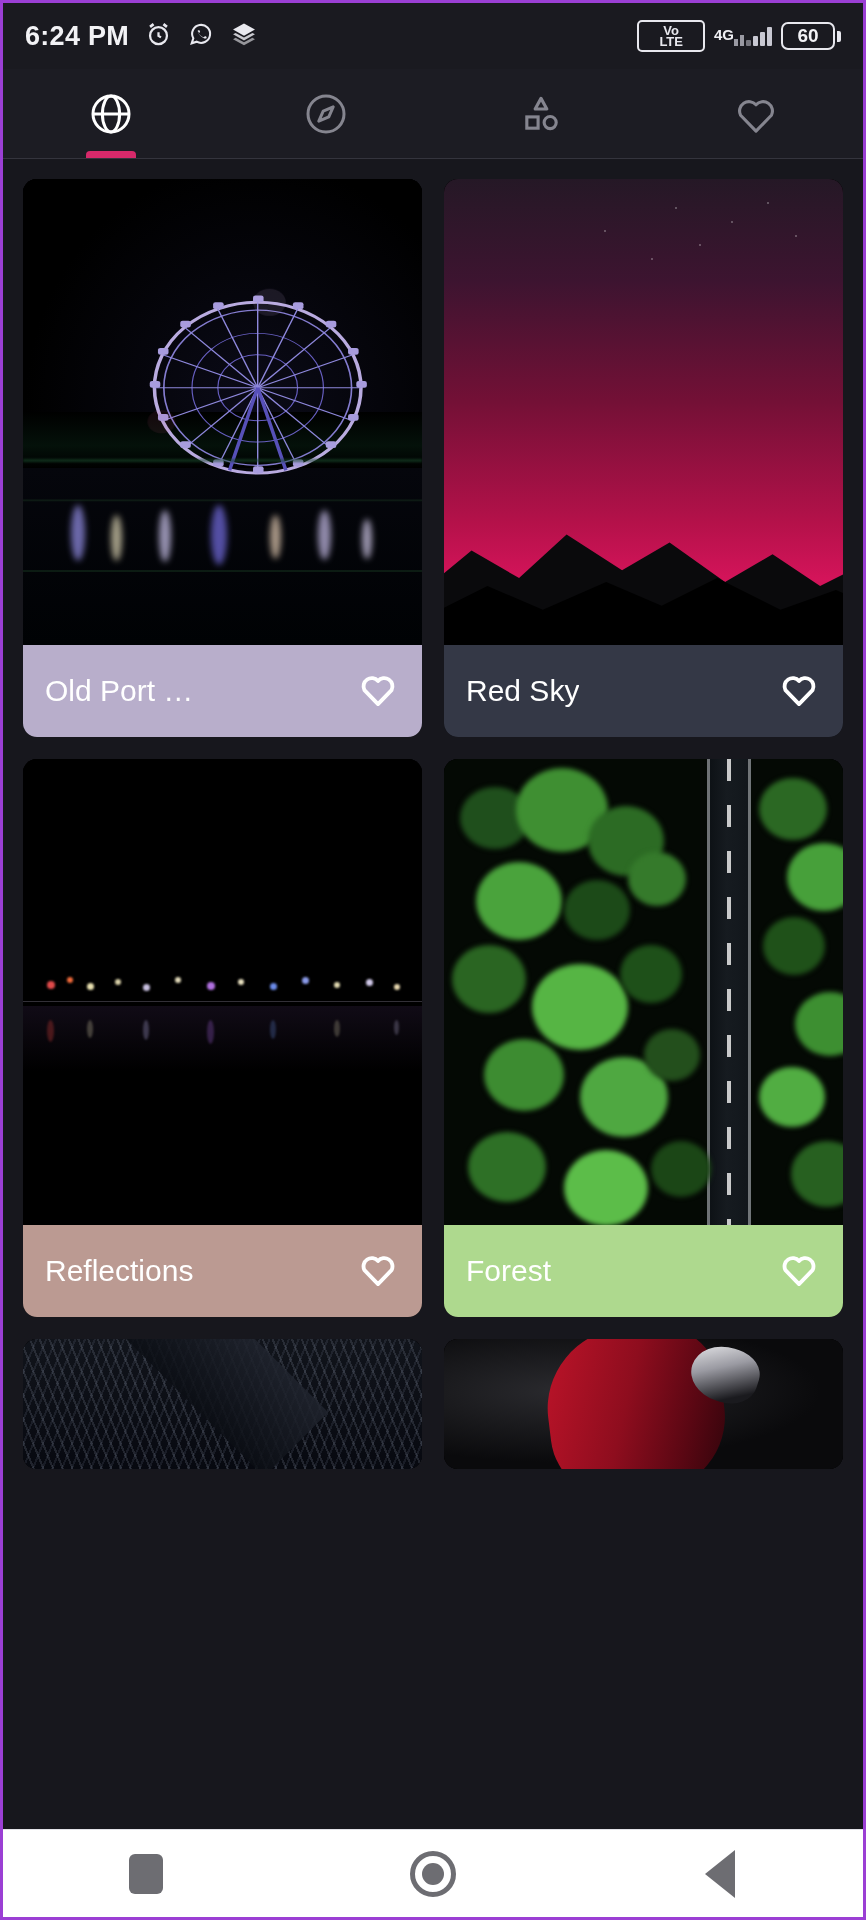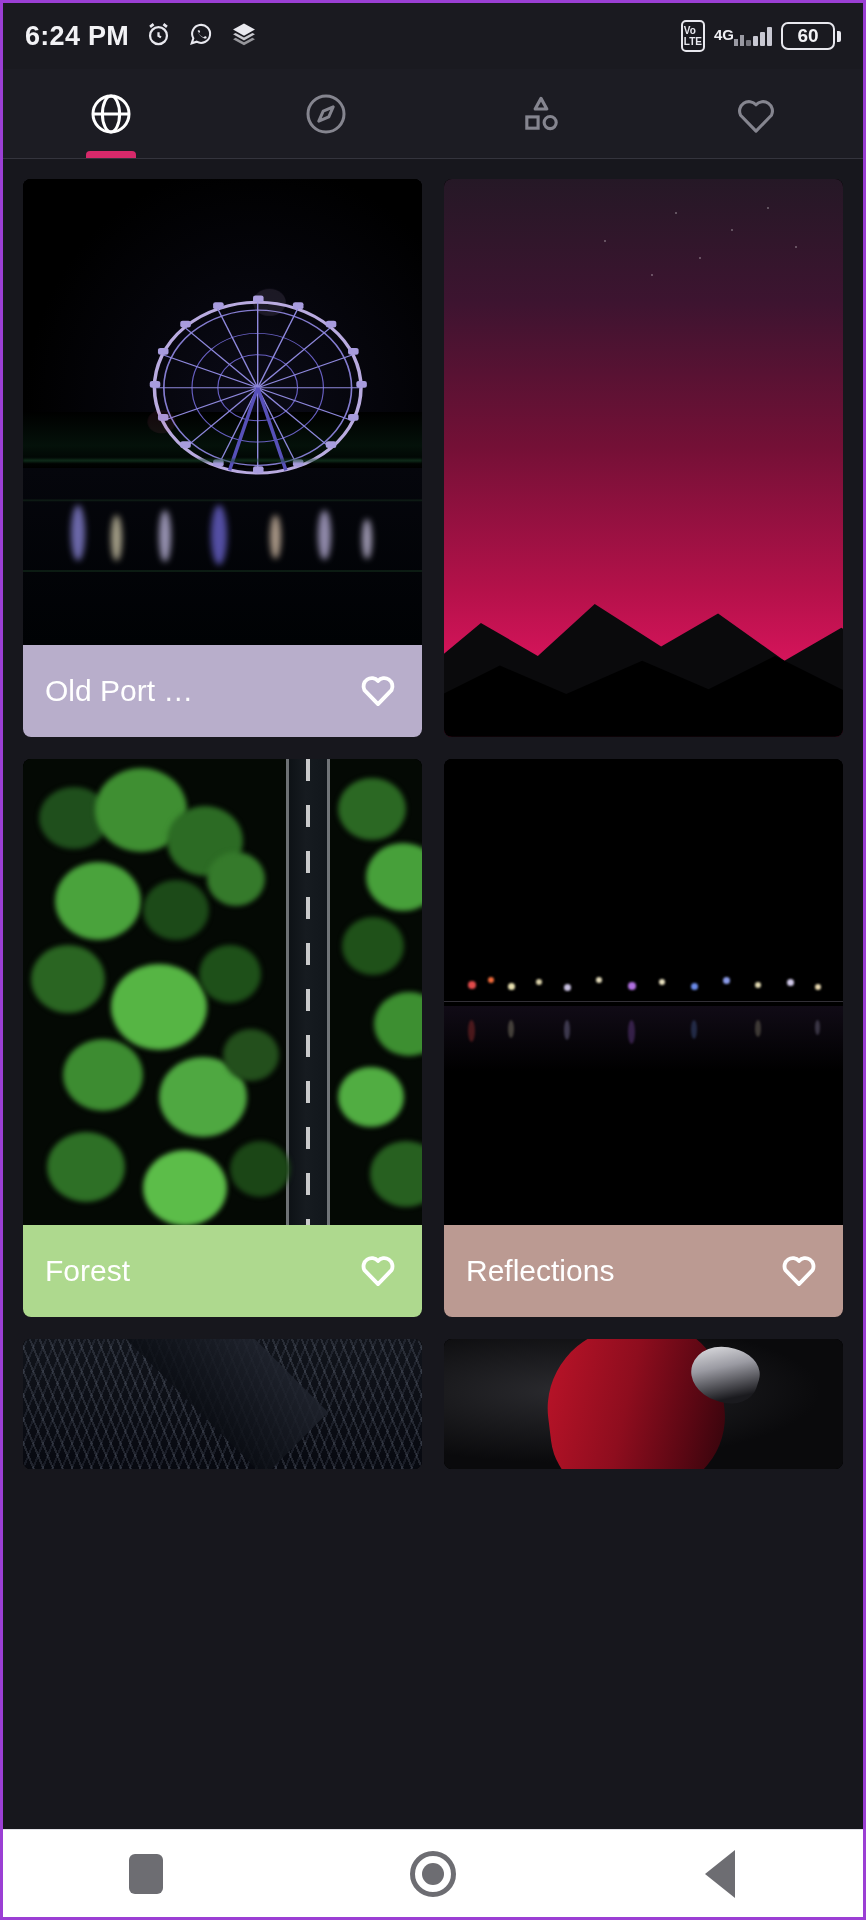--- a/index.html
+++ b/index.html
@@ -26,22 +26,22 @@
     background:#1a1a20;
     display:flex; align-items:center;
     padding:0 22px;
     color:#f2f2f5;
   }
   .sb-left { display:flex; align-items:center; gap:16px; }
   .sb-time { font-size:27px; font-weight:600; letter-spacing:.3px; }
   .sb-right { margin-left:auto; display:flex; align-items:center; gap:9px; }
   .volte {
     border:2.5px solid #e8e8ee; border-radius:5px;
-    font-size:10px; line-height:11px; font-weight:700;
-    padding:3px 1px; color:#e8e8ee;
+    font-size:13px; line-height:11px; font-weight:700;
+    padding:3px 20px; text-align:center; color:#e8e8ee;
   }
   .net-stack { display:flex; align-items:flex-start; }
   .net-gen { font-size:15px; font-weight:600; line-height:15px; color:#f0f0f4; }
   .bars { display:flex; align-items:flex-end; gap:2px; height:19px; }
   .bars i { width:5px; background:#c8c8d2; display:block; border-radius:1px; }
   .bars i:nth-child(1){height:6px;background:#77777f;}
   .bars i:nth-child(2){height:10px;}
   .bars i:nth-child(3){height:14px;}
   .bars i:nth-child(4){height:19px;}
   .minibars { display:flex; align-items:flex-end; gap:2px; height:12px; margin-right:2px;}
@@ -95,21 +95,21 @@
   }
   .tab.active .indicator { background:#d6296a; }
 
   
   .grid-wrap { flex:1; overflow:hidden; background:#17171d; }
   .grid {
     display:grid; grid-template-columns:1fr 1fr;
     gap:22px; padding:20px 20px 0 20px;
   }
   .card {
-    border-radius:8px; overflow:hidden;
+    border-radius:14px; overflow:hidden;
     background:#000; position:relative;
     display:flex; flex-direction:column;
   }
   .card.tall { height:558px; }
   .card.partial { height:130px; }
   .thumb { flex:1; position:relative; overflow:hidden; background:#000; }
   .labelbar {
     height:92px; flex:0 0 92px;
     display:flex; align-items:center;
     padding:0 22px;
@@ -389,20 +389,73 @@
               <span class="rs-star" style="left:40%;top:11%"></span>
               <span class="rs-star" style="left:88%;top:12%"></span>
               <span class="rs-star" style="left:52%;top:17%"></span>
             </div>
             <svg class="rs-mount" viewBox="0 0 120 40" preserveAspectRatio="none">
               <path d="M0 26 L12 16 L24 23 L36 12 L50 21 L62 14 L76 24 L88 17 L100 25 L112 19 L120 27 L120 40 L0 40 Z" fill="#0a0a0c"></path>
               <path d="M0 33 L16 25 L30 31 L46 24 L60 30 L74 23 L90 31 L104 26 L120 33 L120 40 L0 40 Z" fill="#000000"></path>
             </svg>
           </div>
         </div>
+        <div class="labelbar" style="background:#343846">
+          <span class="label-text">Red Sky</span>
+          <span class="heart-btn">
+            <span>
+              <svg width="44" height="44" viewBox="0 0 24 24" fill="none" stroke="#ffffff" stroke-width="2.1">
+                <path d="M12 20.2 4.6 12.6a4.5 4.5 0 0 1 7.4-5 4.5 4.5 0 0 1 7.4 5L12 20.2Z" stroke-linejoin="round"></path>
+              </svg>
+            </span>
+          </span>
+        </div>
+      </div>
+
+      <div class="card tall">
+        <div class="thumb">
+          <div class="art-refl">
+            <div class="rf-water"></div>
+            <div class="rf-skyline">
+              <span class="rf-dot" style="left:6%;top:40%;width:8px;height:8px;background:#e04a4a;"></span>
+              <span class="rf-dot" style="left:11%;top:30%;width:6px;height:6px;background:#f06a3a;"></span>
+              <span class="rf-dot" style="left:16%;top:46%;width:7px;height:7px;background:#e8e0b0;"></span>
+              <span class="rf-dot" style="left:23%;top:35%;width:6px;height:6px;background:#d8d0a8;"></span>
+              <span class="rf-dot" style="left:30%;top:48%;width:7px;height:7px;background:#c8c0e0;"></span>
+              <span class="rf-dot" style="left:38%;top:32%;width:6px;height:6px;background:#e0d8b8;"></span>
+              <span class="rf-dot" style="left:46%;top:44%;width:8px;height:8px;background:#b070e0;"></span>
+              <span class="rf-dot" style="left:54%;top:36%;width:6px;height:6px;background:#e8e0c0;"></span>
+              <span class="rf-dot" style="left:62%;top:46%;width:7px;height:7px;background:#6a8ae8;"></span>
+              <span class="rf-dot" style="left:70%;top:30%;width:7px;height:7px;background:#8a9ae8;"></span>
+              <span class="rf-dot" style="left:78%;top:44%;width:6px;height:6px;background:#e0d8b0;"></span>
+              <span class="rf-dot" style="left:86%;top:35%;width:7px;height:7px;background:#d0c8e8;"></span>
+              <span class="rf-dot" style="left:93%;top:47%;width:6px;height:6px;background:#e8d8b0;"></span>
+            </div>
+            <div style="position:absolute;left:0;right:0;top:52%;height:1px;background:rgba(200,190,220,.25);"></div>
+            <div>
+              <span class="rf-dot" style="left:6%;top:56%;width:7px;height:22px;background:#8a2a2a;opacity:.5;"></span>
+              <span class="rf-dot" style="left:16%;top:56%;width:6px;height:18px;background:#8a8470;opacity:.45;"></span>
+              <span class="rf-dot" style="left:30%;top:56%;width:6px;height:20px;background:#7a749a;opacity:.45;"></span>
+              <span class="rf-dot" style="left:46%;top:56%;width:7px;height:24px;background:#6a4090;opacity:.45;"></span>
+              <span class="rf-dot" style="left:62%;top:56%;width:6px;height:19px;background:#40558a;opacity:.45;"></span>
+              <span class="rf-dot" style="left:78%;top:56%;width:6px;height:17px;background:#8a8470;opacity:.4;"></span>
+              <span class="rf-dot" style="left:93%;top:56%;width:5px;height:15px;background:#807a96;opacity:.4;"></span>
+            </div>
+          </div>
+        </div>
+        <div class="labelbar" style="background:#bb9a92">
+          <span class="label-text">Reflections</span>
+          <span class="heart-btn">
+            <span>
+              <svg width="44" height="44" viewBox="0 0 24 24" fill="none" stroke="#ffffff" stroke-width="2.1">
+                <path d="M12 20.2 4.6 12.6a4.5 4.5 0 0 1 7.4-5 4.5 4.5 0 0 1 7.4 5L12 20.2Z" stroke-linejoin="round"></path>
+              </svg>
+            </span>
+          </span>
+        </div>
       </div>
 
       <div class="card tall">
         <div class="thumb">
           <div class="art-forest">
             <div class="ff-road">
               <span class="ff-edge" style="left:0"></span>
               <span class="ff-edge" style="right:0"></span>
               <span class="ff-line"></span>
             </div>
@@ -434,63 +487,20 @@
           <span class="heart-btn">
             <span>
               <svg width="44" height="44" viewBox="0 0 24 24" fill="none" stroke="#ffffff" stroke-width="2.1">
                 <path d="M12 20.2 4.6 12.6a4.5 4.5 0 0 1 7.4-5 4.5 4.5 0 0 1 7.4 5L12 20.2Z" stroke-linejoin="round"></path>
               </svg>
             </span>
           </span>
         </div>
       </div>
 
-      <div class="card tall">
-        <div class="thumb">
-          <div class="art-refl">
-            <div class="rf-water"></div>
-            <div class="rf-skyline">
-              <span class="rf-dot" style="left:6%;top:40%;width:8px;height:8px;background:#e04a4a;"></span>
-              <span class="rf-dot" style="left:11%;top:30%;width:6px;height:6px;background:#f06a3a;"></span>
-              <span class="rf-dot" style="left:16%;top:46%;width:7px;height:7px;background:#e8e0b0;"></span>
-              <span class="rf-dot" style="left:23%;top:35%;width:6px;height:6px;background:#d8d0a8;"></span>
-              <span class="rf-dot" style="left:30%;top:48%;width:7px;height:7px;background:#c8c0e0;"></span>
-              <span class="rf-dot" style="left:38%;top:32%;width:6px;height:6px;background:#e0d8b8;"></span>
-              <span class="rf-dot" style="left:46%;top:44%;width:8px;height:8px;background:#b070e0;"></span>
-              <span class="rf-dot" style="left:54%;top:36%;width:6px;height:6px;background:#e8e0c0;"></span>
-              <span class="rf-dot" style="left:62%;top:46%;width:7px;height:7px;background:#6a8ae8;"></span>
-              <span class="rf-dot" style="left:70%;top:30%;width:7px;height:7px;background:#8a9ae8;"></span>
-              <span class="rf-dot" style="left:78%;top:44%;width:6px;height:6px;background:#e0d8b0;"></span>
-              <span class="rf-dot" style="left:86%;top:35%;width:7px;height:7px;background:#d0c8e8;"></span>
-              <span class="rf-dot" style="left:93%;top:47%;width:6px;height:6px;background:#e8d8b0;"></span>
-            </div>
-            <div style="position:absolute;left:0;right:0;top:52%;height:1px;background:rgba(200,190,220,.25);"></div>
-            <div>
-              <span class="rf-dot" style="left:6%;top:56%;width:7px;height:22px;background:#8a2a2a;opacity:.5;"></span>
-              <span class="rf-dot" style="left:16%;top:56%;width:6px;height:18px;background:#8a8470;opacity:.45;"></span>
-              <span class="rf-dot" style="left:30%;top:56%;width:6px;height:20px;background:#7a749a;opacity:.45;"></span>
-              <span class="rf-dot" style="left:46%;top:56%;width:7px;height:24px;background:#6a4090;opacity:.45;"></span>
-              <span class="rf-dot" style="left:62%;top:56%;width:6px;height:19px;background:#40558a;opacity:.45;"></span>
-              <span class="rf-dot" style="left:78%;top:56%;width:6px;height:17px;background:#8a8470;opacity:.4;"></span>
-              <span class="rf-dot" style="left:93%;top:56%;width:5px;height:15px;background:#807a96;opacity:.4;"></span>
-            </div>
-          </div>
-        </div>
-        <div class="labelbar" style="background:#bb9a92">
-          <span class="label-text">Reflections</span>
-          <span class="heart-btn">
-            <span>
-              <svg width="44" height="44" viewBox="0 0 24 24" fill="none" stroke="#ffffff" stroke-width="2.1">
-                <path d="M12 20.2 4.6 12.6a4.5 4.5 0 0 1 7.4-5 4.5 4.5 0 0 1 7.4 5L12 20.2Z" stroke-linejoin="round"></path>
-              </svg>
-            </span>
-          </span>
-        </div>
-      </div>
-
       <div class="card partial">
         <div class="thumb">
           <div class="art-build">
             <div class="bl-v"></div>
           </div>
         </div>
       </div>
 
       <div class="card partial">
         <div class="thumb">

